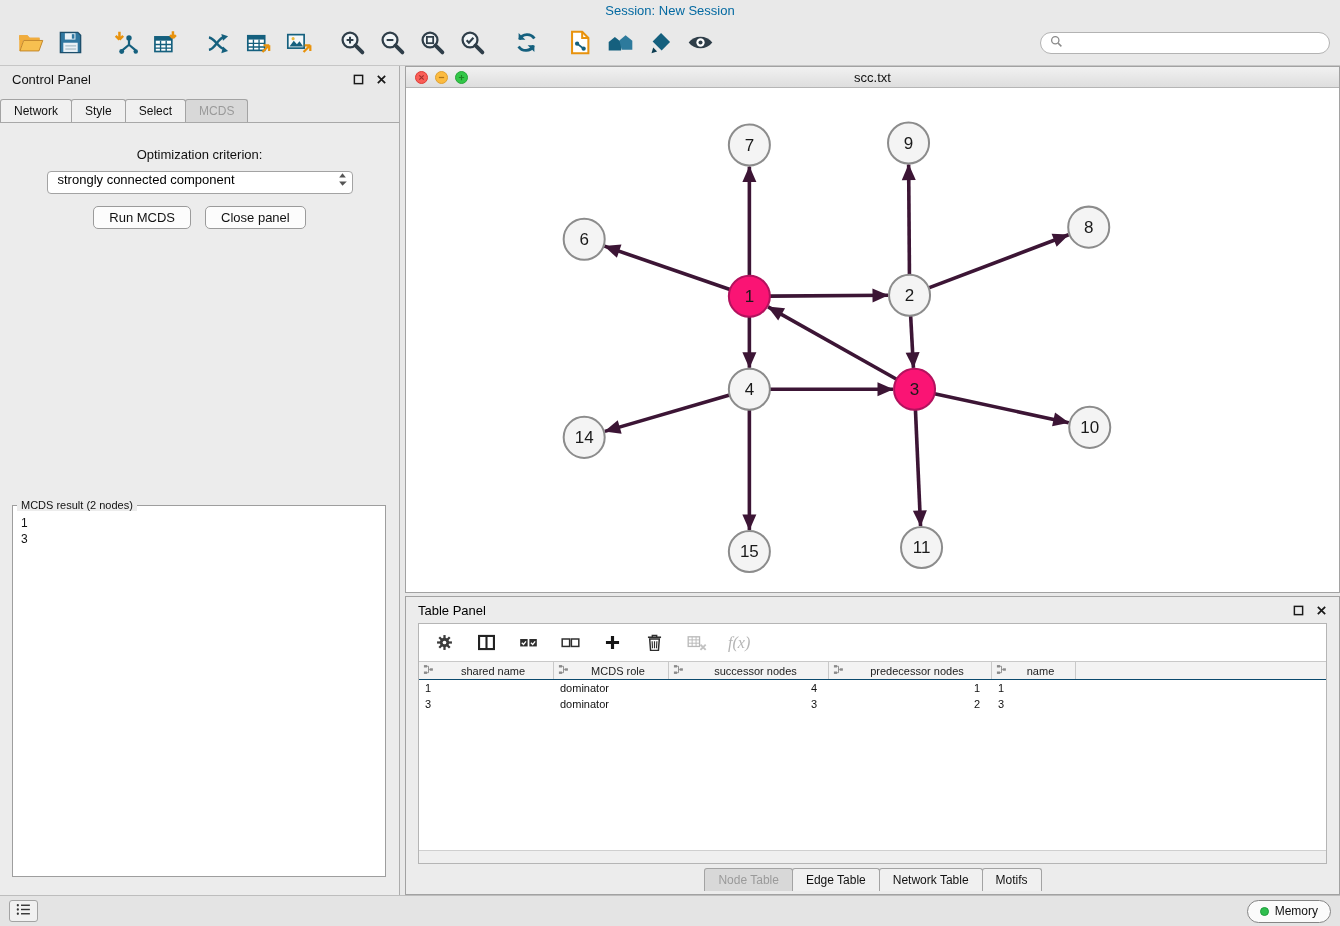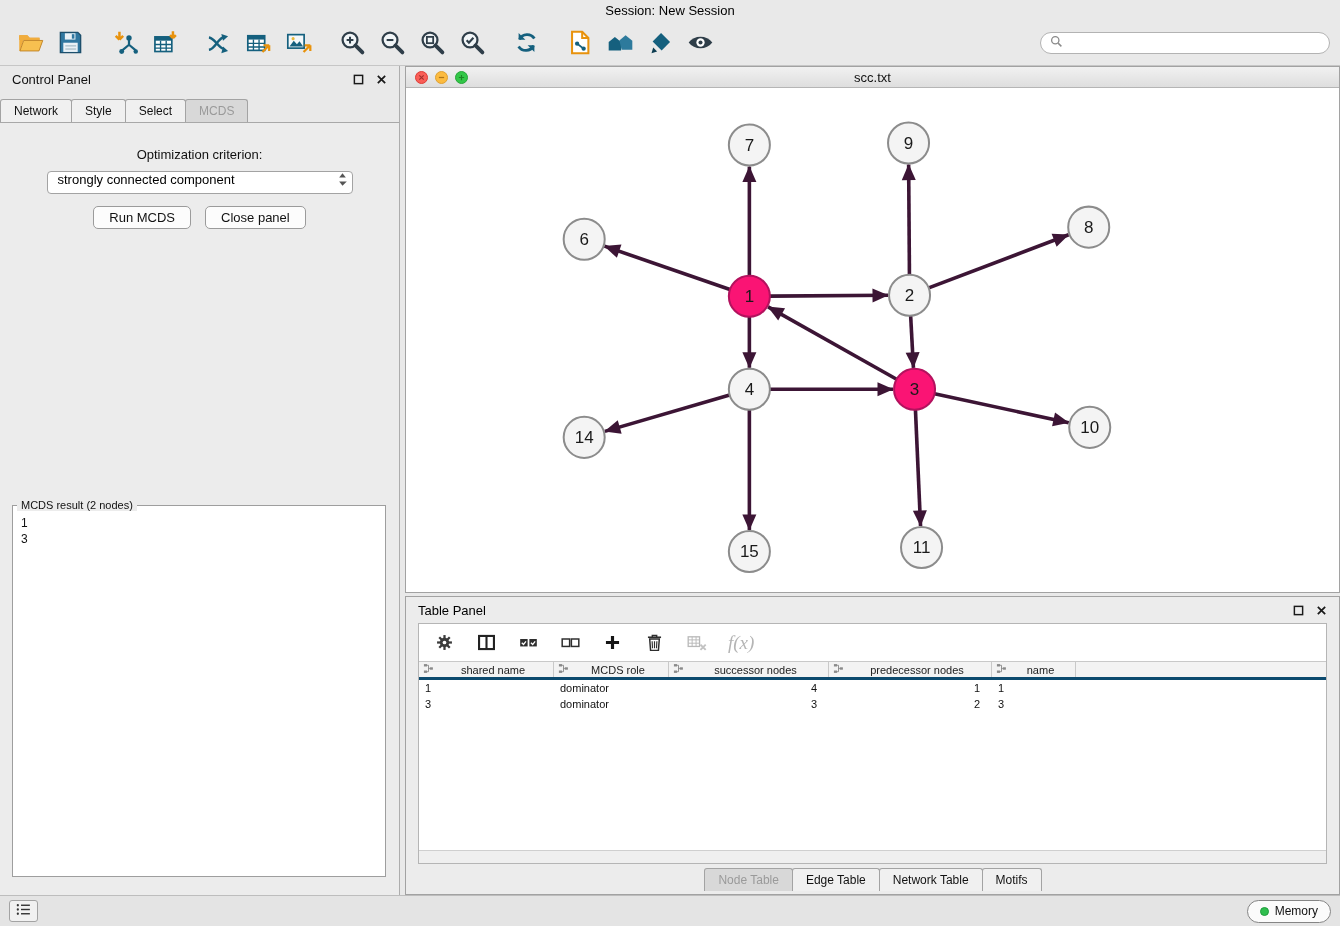--- a/index.html
+++ b/index.html
@@ -1,21 +1,21 @@
 <!DOCTYPE html>
 <html><head>
 <meta charset="utf-8">
 <style>
   * { box-sizing: border-box; }
   body { margin:0; background:#777; font-family:"Liberation Sans",sans-serif; }
   .app { width:1340px; height:926px; background:#e9e9e9; position:relative; overflow:hidden; }
 
   
   .titlebar { height:20px; display:flex; align-items:center; justify-content:center;
-              font-size:13px; color:#000000; }
+              font-size:13px; color:#0369a1; }
 
   
   .toolbar { height:46px; display:flex; align-items:center; padding:0 10px;
              border-bottom:1px solid #c6c6c6; }
   .tb-group { display:flex; align-items:center; margin-right:14px; }
   .tb-btn { width:40px; height:38px; background:none; border:none; padding:0;
             display:flex; align-items:center; justify-content:center; }
   .tb-btn svg { width:27px; height:27px; }
   .search-box { margin-left:auto; width:290px; height:22px; border:1px solid #b3b3b3;
                 border-radius:12px; background:#fff; display:flex; align-items:center;
@@ -68,23 +68,23 @@
 
   
   .table-panel { flex:1; margin-top:3px; border:1px solid #a2a2a2; background:#ececec;
                  display:flex; flex-direction:column; }
   .tp-header { height:26px; display:flex; align-items:center; padding:0 12px; font-size:13px; }
   .tp-content { margin:0 12px; border:1px solid #b5b5b5; background:#fff; flex:1;
                 display:flex; flex-direction:column; overflow:hidden; }
   .tp-toolbar { height:37px; display:flex; align-items:center; gap:21px; padding:0 15px; }
   .tp-tb-btn { background:none; border:none; padding:0; display:flex; align-items:center; }
   .tp-tb-btn svg { width:21px; height:21px; }
-  .fx { font-family:"Liberation Serif",serif; font-style:italic; font-size:19px; color:#b5b5b5; }
+  .fx { font-family:"Liberation Serif",serif; font-style:italic; font-size:16px; color:#b5b5b5; }
   .tbl-header { display:grid; grid-template-columns:135px 115px 160px 163px 84px 1fr;
-                border-top:1px solid #c9c9c9; border-bottom:3px solid #0c4a6e;
+                border-top:1px solid #c9c9c9; border-bottom:1px solid #0c4a6e;
                 background:#f3f3f3; height:19px; }
   .th-cell { display:flex; align-items:center; border-right:1px solid #c9c9c9; font-size:11px;
              color:#222; padding:0 4px; gap:3px; }
   .th-cell:last-child { border-right:none; }
   .th-label { flex:1; text-align:center; }
   .tbl-row { display:grid; grid-template-columns:135px 115px 160px 163px 84px 1fr;
              height:16px; align-items:center; font-size:11px; color:#111; }
   .td { padding:0 6px; white-space:nowrap; overflow:hidden; }
   .td.right { text-align:right; padding-right:12px; }
   .tp-filler { flex:1; }

